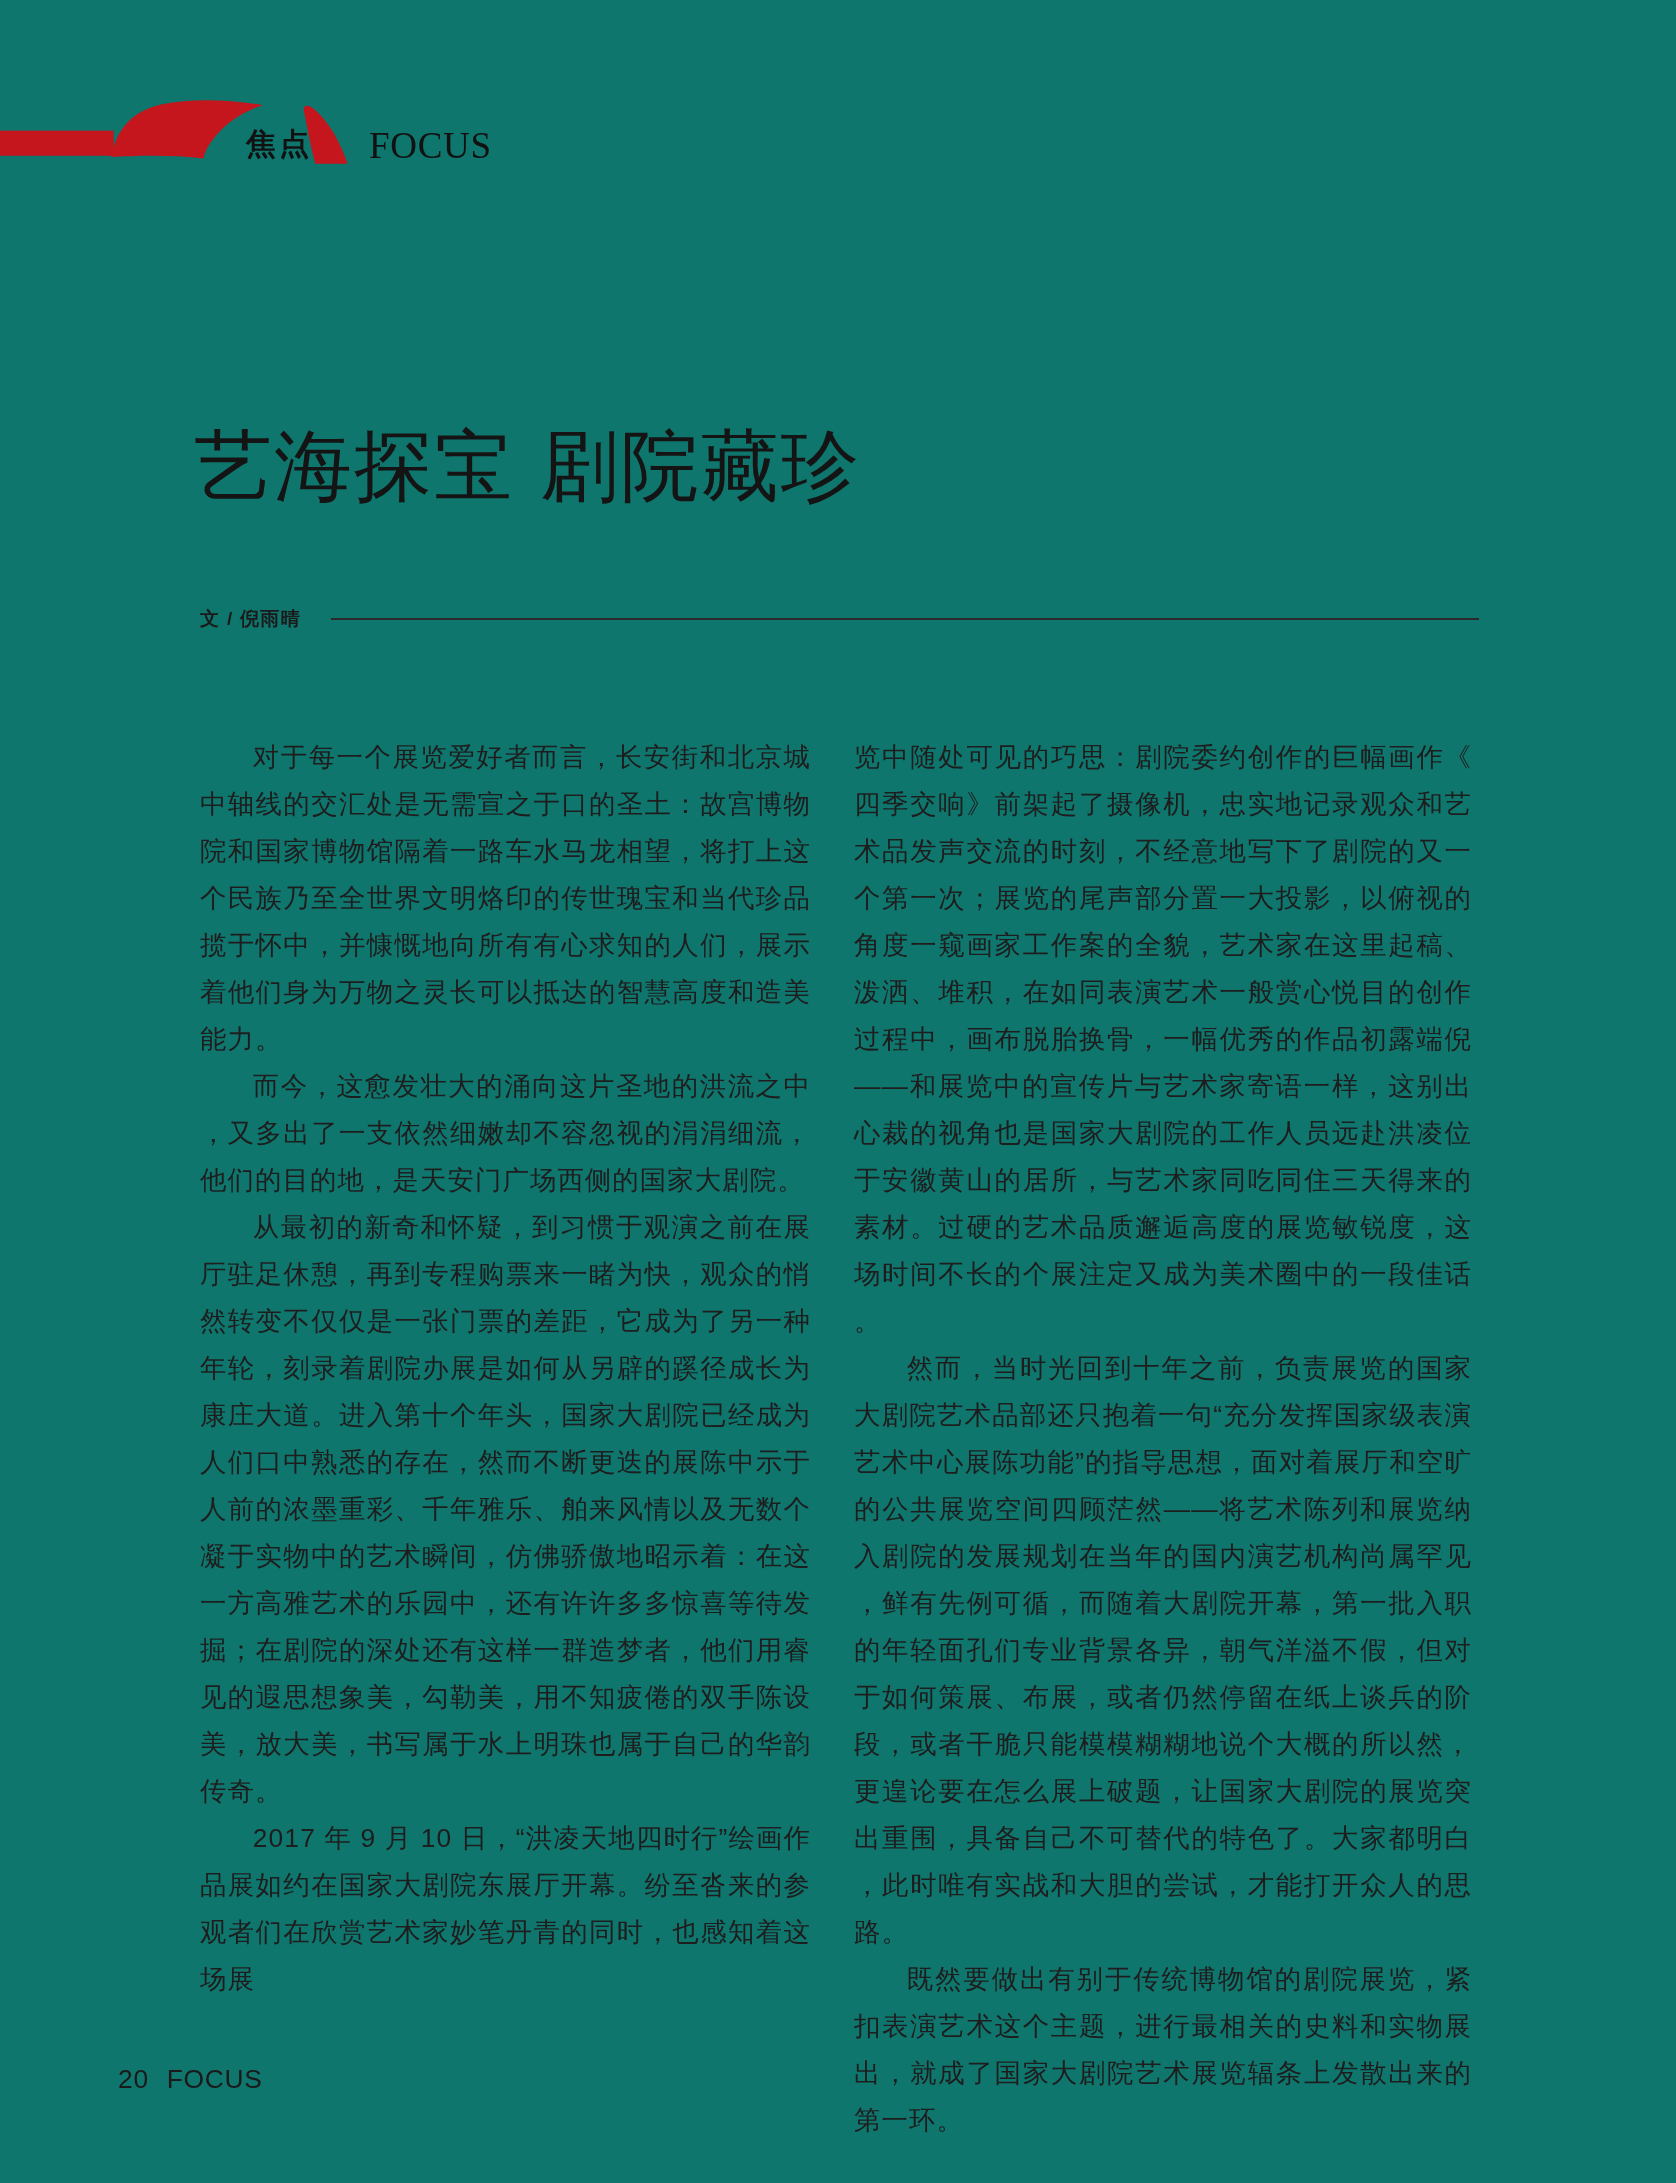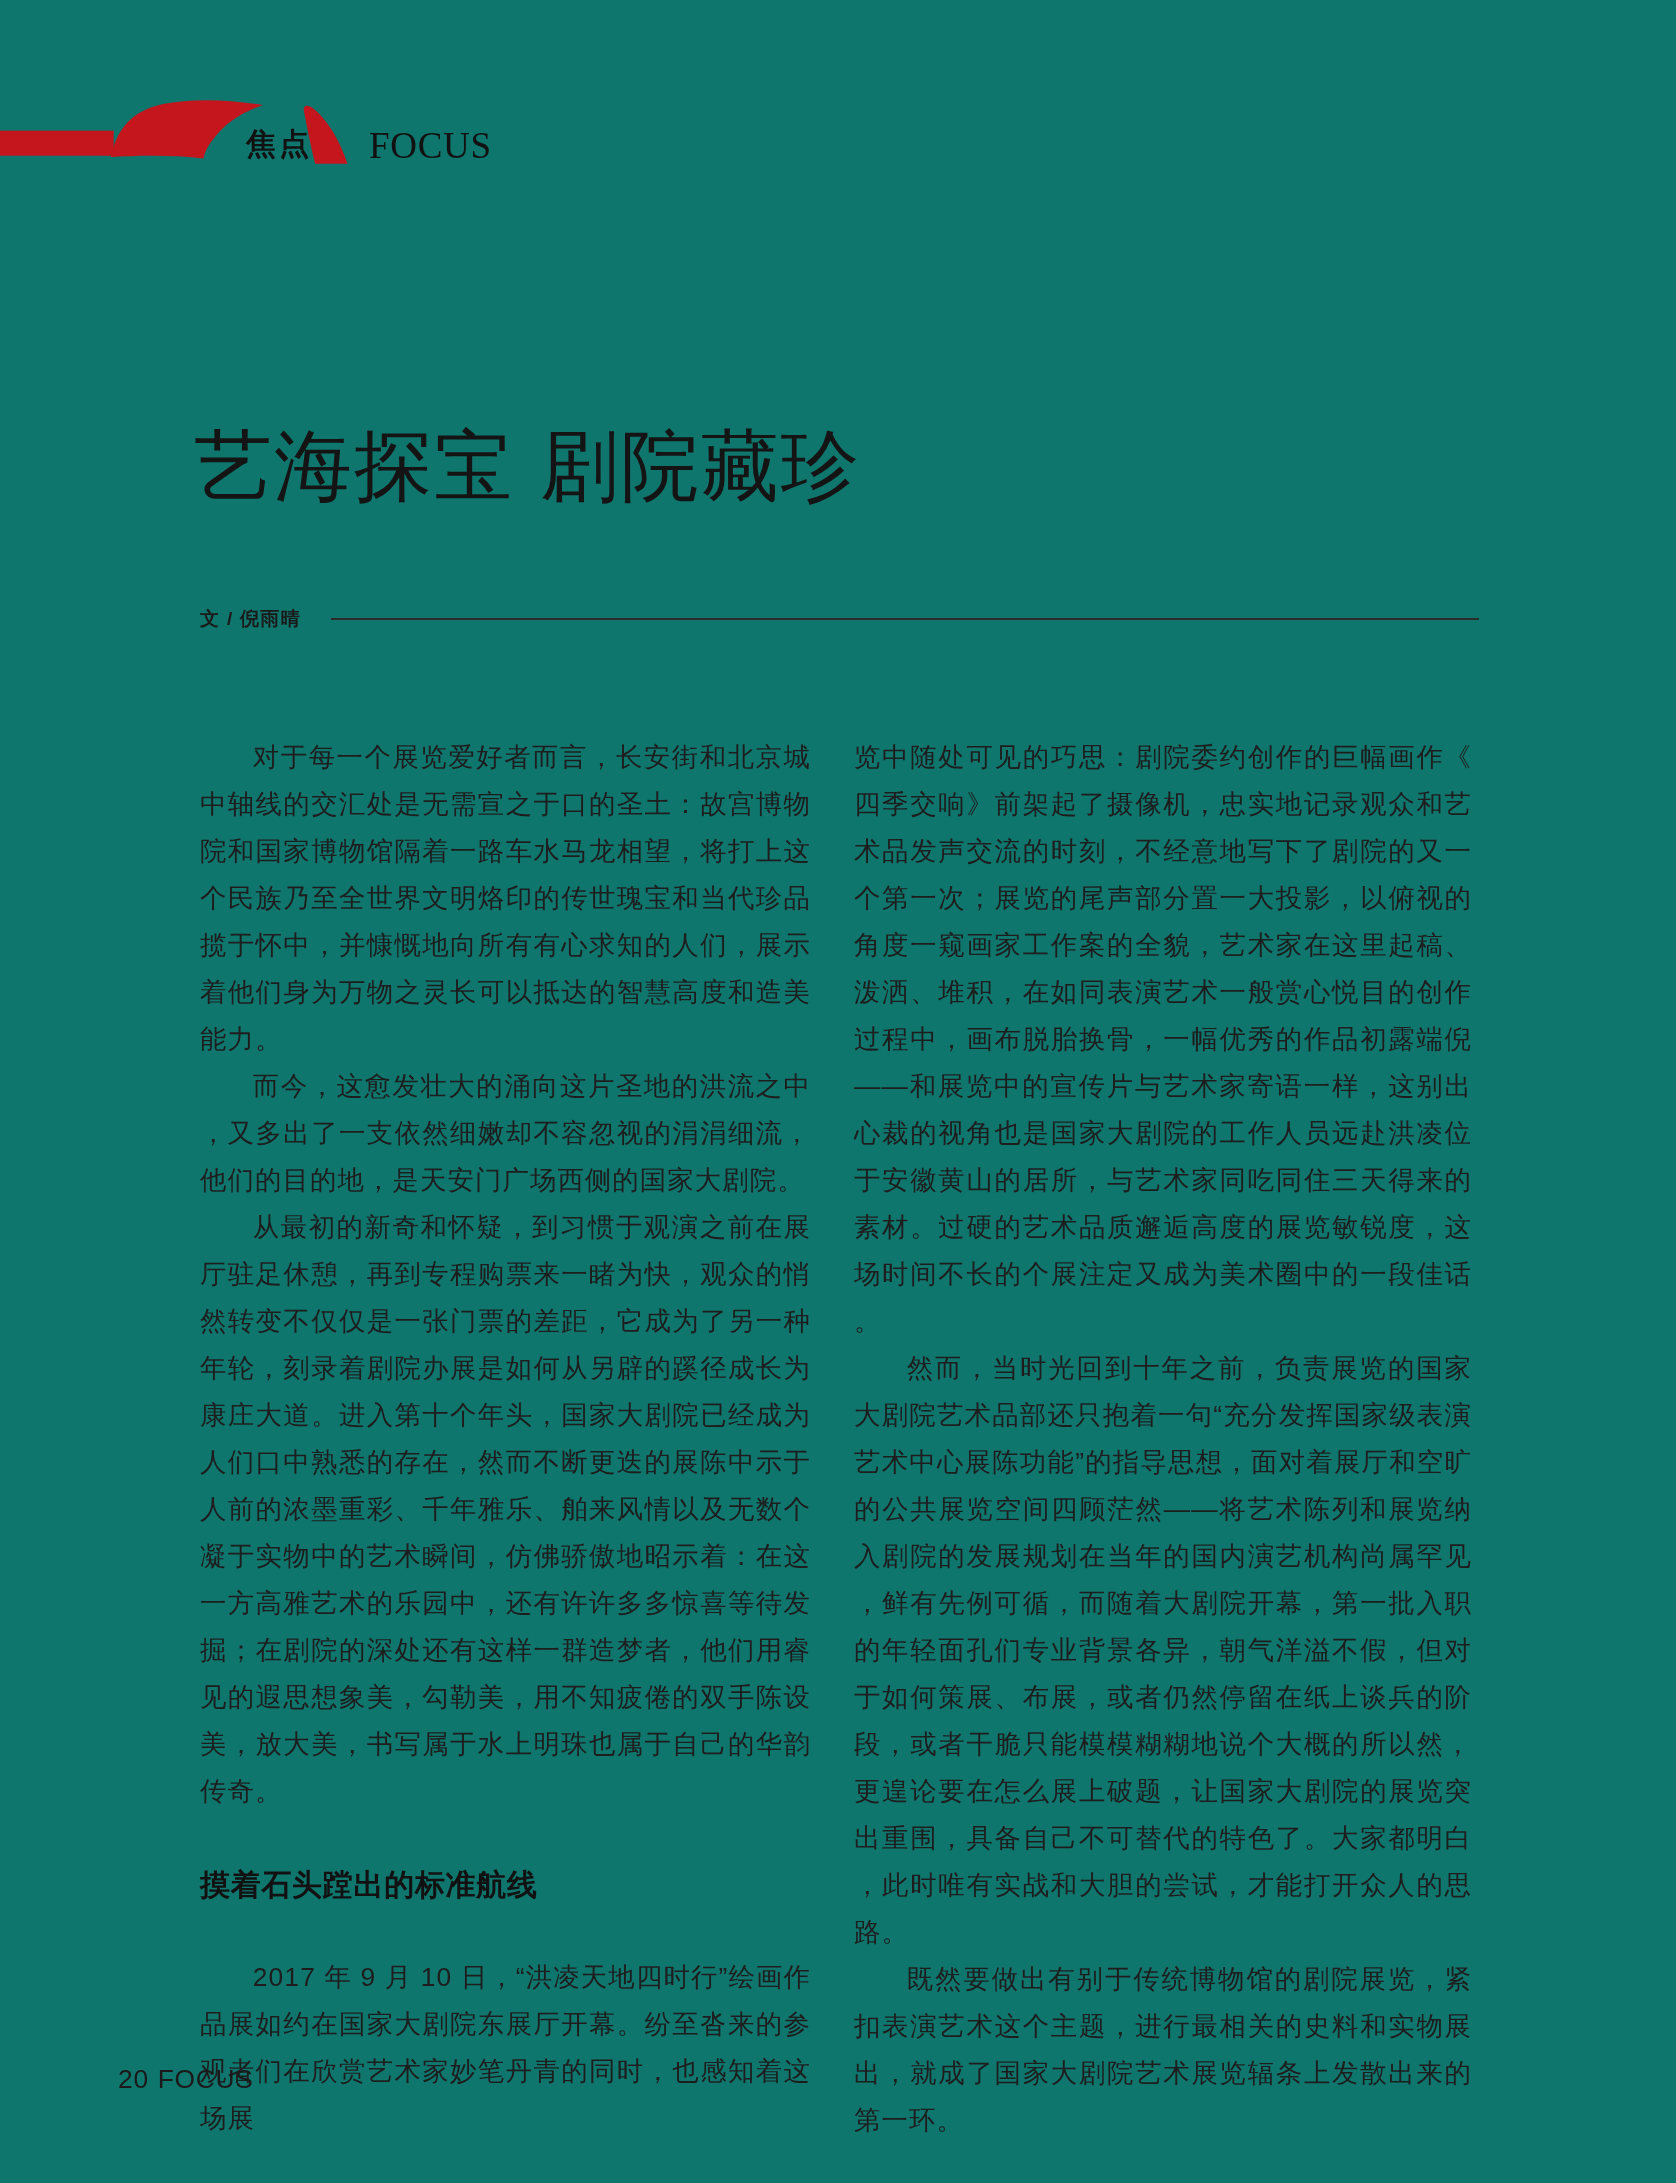--- a/index.html
+++ b/index.html
@@ -121,21 +121,21 @@
     text-indent: 0;
   }
 
   
   .footer {
     position: absolute;
     left: 118px;
     top: 2064px;
     display: flex;
     align-items: baseline;
-    gap: 9px;
+    gap: 18px;
     font-size: 26.4px;
     letter-spacing: 0.7px;
     color: #1a1a1a;
   }
 </style>
 </head>
 <body>
 
 <div class="page">
 
@@ -160,21 +160,20 @@
 
   <div class="byline-row">
     <span class="byline">文 / 倪雨晴</span>
     <span class="byline-rule"></span>
   </div>
 
   <div class="col col-left">
     <p class="para indent">对于每一个展览爱好者而言，长安街和北京城中轴线的交汇处是无需宣之于口的圣土：故宫博物院和国家博物馆隔着一路车水马龙相望，将打上这个民族乃至全世界文明烙印的传世瑰宝和当代珍品揽于怀中，并慷慨地向所有有心求知的人们，展示着他们身为万物之灵长可以抵达的智慧高度和造美能力。</p>
     <p class="para indent">而今，这愈发壮大的涌向这片圣地的洪流之中，又多出了一支依然细嫩却不容忽视的涓涓细流，他们的目的地，是天安门广场西侧的国家大剧院。</p>
     <p class="para indent">从最初的新奇和怀疑，到习惯于观演之前在展厅驻足休憩，再到专程购票来一睹为快，观众的悄然转变不仅仅是一张门票的差距，它成为了另一种年轮，刻录着剧院办展是如何从另辟的蹊径成长为康庄大道。进入第十个年头，国家大剧院已经成为人们口中熟悉的存在，然而不断更迭的展陈中示于人前的浓墨重彩、千年雅乐、舶来风情以及无数个凝于实物中的艺术瞬间，仿佛骄傲地昭示着：在这一方高雅艺术的乐园中，还有许许多多惊喜等待发掘；在剧院的深处还有这样一群造梦者，他们用睿见的遐思想象美，勾勒美，用不知疲倦的双手陈设美，放大美，书写属于水上明珠也属于自己的华韵传奇。</p>
-    <h2 class="subheading">摸着石头蹚出的标准航线</h2>
     <p class="para indent">2017 年 9 月 10 日，“洪凌天地四时行”绘画作品展如约在国家大剧院东展厅开幕。纷至沓来的参观者们在欣赏艺术家妙笔丹青的同时，也感知着这场展</p>
   </div>
 
   <div class="col col-right">
     <p class="para">览中随处可见的巧思：剧院委约创作的巨幅画作《四季交响》前架起了摄像机，忠实地记录观众和艺术品发声交流的时刻，不经意地写下了剧院的又一个第一次；展览的尾声部分置一大投影，以俯视的角度一窥画家工作案的全貌，艺术家在这里起稿、泼洒、堆积，在如同表演艺术一般赏心悦目的创作过程中，画布脱胎换骨，一幅优秀的作品初露端倪——和展览中的宣传片与艺术家寄语一样，这别出心裁的视角也是国家大剧院的工作人员远赴洪凌位于安徽黄山的居所，与艺术家同吃同住三天得来的素材。过硬的艺术品质邂逅高度的展览敏锐度，这场时间不长的个展注定又成为美术圈中的一段佳话。</p>
     <p class="para indent">然而，当时光回到十年之前，负责展览的国家大剧院艺术品部还只抱着一句“充分发挥国家级表演艺术中心展陈功能”的指导思想，面对着展厅和空旷的公共展览空间四顾茫然——将艺术陈列和展览纳入剧院的发展规划在当年的国内演艺机构尚属罕见，鲜有先例可循，而随着大剧院开幕，第一批入职的年轻面孔们专业背景各异，朝气洋溢不假，但对于如何策展、布展，或者仍然停留在纸上谈兵的阶段，或者干脆只能模模糊糊地说个大概的所以然，更遑论要在怎么展上破题，让国家大剧院的展览突出重围，具备自己不可替代的特色了。大家都明白，此时唯有实战和大胆的尝试，才能打开众人的思路。</p>
     <p class="para indent">既然要做出有别于传统博物馆的剧院展览，紧扣表演艺术这个主题，进行最相关的史料和实物展出，就成了国家大剧院艺术展览辐条上发散出来的第一环。</p>
   </div>
 
   <div class="footer">

